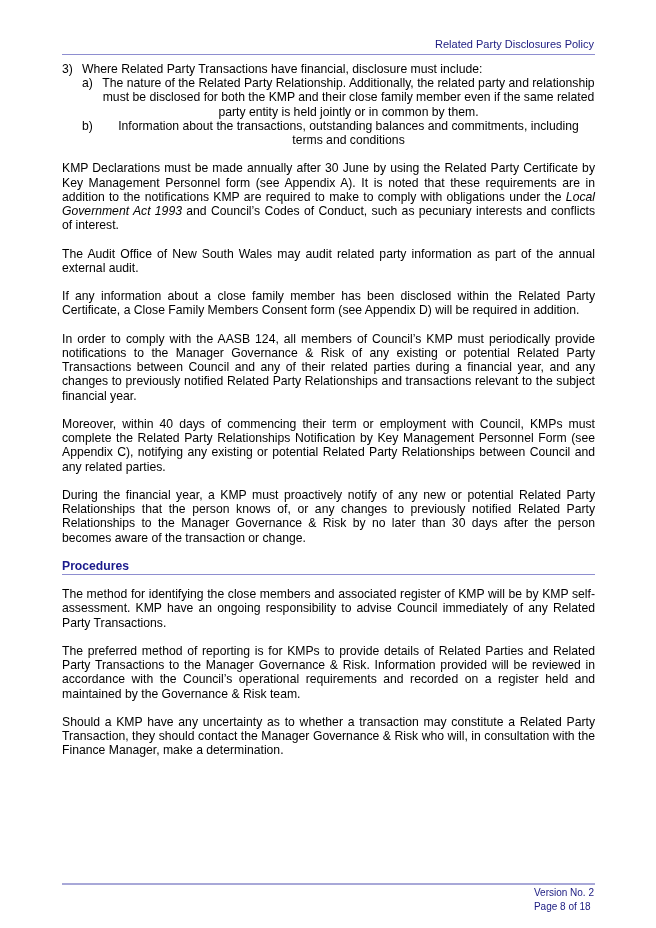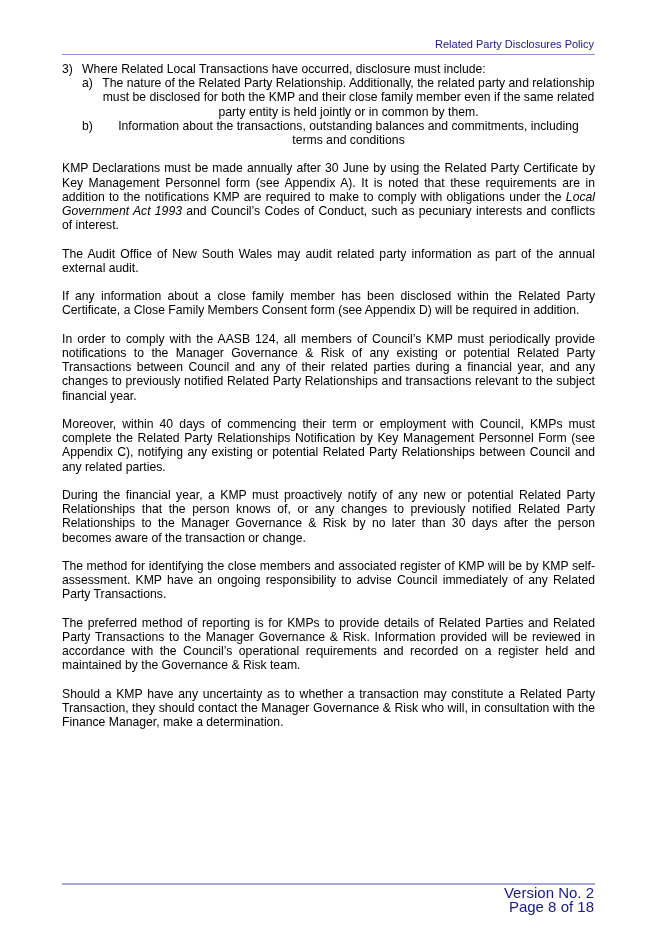--- a/index.html
+++ b/index.html
@@ -14,54 +14,55 @@
     .indent { padding-left: 20px; }
     .list3 { margin: 0 0 14.2px 0; }
     .li { display: flex; }
     .li .num { width: 20px; flex: none; }
     .li .txt { flex: 1; }
     .sub { margin-left: 20px; }
     .sub .num { width: 20px; }
     .sub .txt { text-align: center; }
     h2 { font-size: 12.2px; font-weight: bold; color: #1a1a8c; margin: 0 0 14.2px 0; line-height: 14.2px; }
     h2.ruled { border-bottom: 1px solid #8e8ed0; padding-bottom: 1px; margin-bottom: 12px; }
-    .footer { position: absolute; right: 62px; top: 886px; text-align: right; font-size: 15px; line-height: 13.5px; color: #1a1a80; }
+    .footer { position: absolute; right: 62px; top: 886px; font-size: 10px; line-height: 13.5px; color: #1a1a80; }
   </style>
 </head>
 <body>
 
 <div class="header-title">Related Party Disclosures Policy</div>
 <div class="rule top"></div>
 
 <div class="body">
 
   <div class="list3">
     <div class="li">
       <span class="num">3)</span>
-      <span class="txt">Where Related Local Transactions have occurred, disclosure must include:</span>
+      <span class="txt">Where Related Party Transactions have financial, disclosure must include:</span>
     </div>
     <div class="li sub">
       <span class="num">a)</span>
       <span class="txt">The nature of the Related Party Relationship. Additionally, the related party and relationship must be disclosed for both the KMP and their close family member even if the same related party entity is held jointly or in common by them.</span>
     </div>
     <div class="li sub">
       <span class="num">b)</span>
       <span class="txt">Information about the transactions, outstanding balances and commitments, including terms and conditions</span>
     </div>
   </div>
 
   <p><span>KMP Declarations must be made annually after 30 June by using the Related Party Certificate by Key Management Personnel form (see Appendix A). It is noted that these requirements are in addition to the notifications KMP are required to make to comply with obligations under the </span><em>Local Government Act 1993</em><span> and Council’s Codes of Conduct, such as pecuniary interests and conflicts of interest.</span></p>
 
   <p>The Audit Office of New South Wales may audit related party information as part of the annual external audit.</p>
   <p>If any information about a close family member has been disclosed within the Related Party Certificate, a Close Family Members Consent form (see Appendix D) will be required in addition.</p>
 
   <p>In order to comply with the AASB 124, all members of Council’s KMP must periodically provide notifications to the Manager Governance &amp; Risk of any existing or potential Related Party Transactions between Council and any of their related parties during a financial year, and any changes to previously notified Related Party Relationships and transactions relevant to the subject financial year.</p>
   <p>Moreover, within 40 days of commencing their term or employment with Council, KMPs must complete the Related Party Relationships Notification by Key Management Personnel Form (see Appendix C), notifying any existing or potential Related Party Relationships between Council and any related parties.</p>
   <p>During the financial year, a KMP must proactively notify of any new or potential Related Party Relationships that the person knows of, or any changes to previously notified Related Party Relationships to the Manager Governance &amp; Risk by no later than 30 days after the person becomes aware of the transaction or change.</p>
 
+  <h2 class="ruled">Procedures</h2>
   <p>The method for identifying the close members and associated register of KMP will be by KMP self-assessment. KMP have an ongoing responsibility to advise Council immediately of any Related Party Transactions.</p>
   <p>The preferred method of reporting is for KMPs to provide details of Related Parties and Related Party Transactions to the Manager Governance &amp; Risk. Information provided will be reviewed in accordance with the Council’s operational requirements and recorded on a register held and maintained by the Governance &amp; Risk team.</p>
   <p>Should a KMP have any uncertainty as to whether a transaction may constitute a Related Party Transaction, they should contact the Manager Governance &amp; Risk who will, in consultation with the Finance Manager, make a determination.</p>
 </div>
 
 <div class="rule foot"></div>
 <div class="footer">
   <div>Version No.  2</div>
   <div>Page 8 of 18</div>
 </div>

